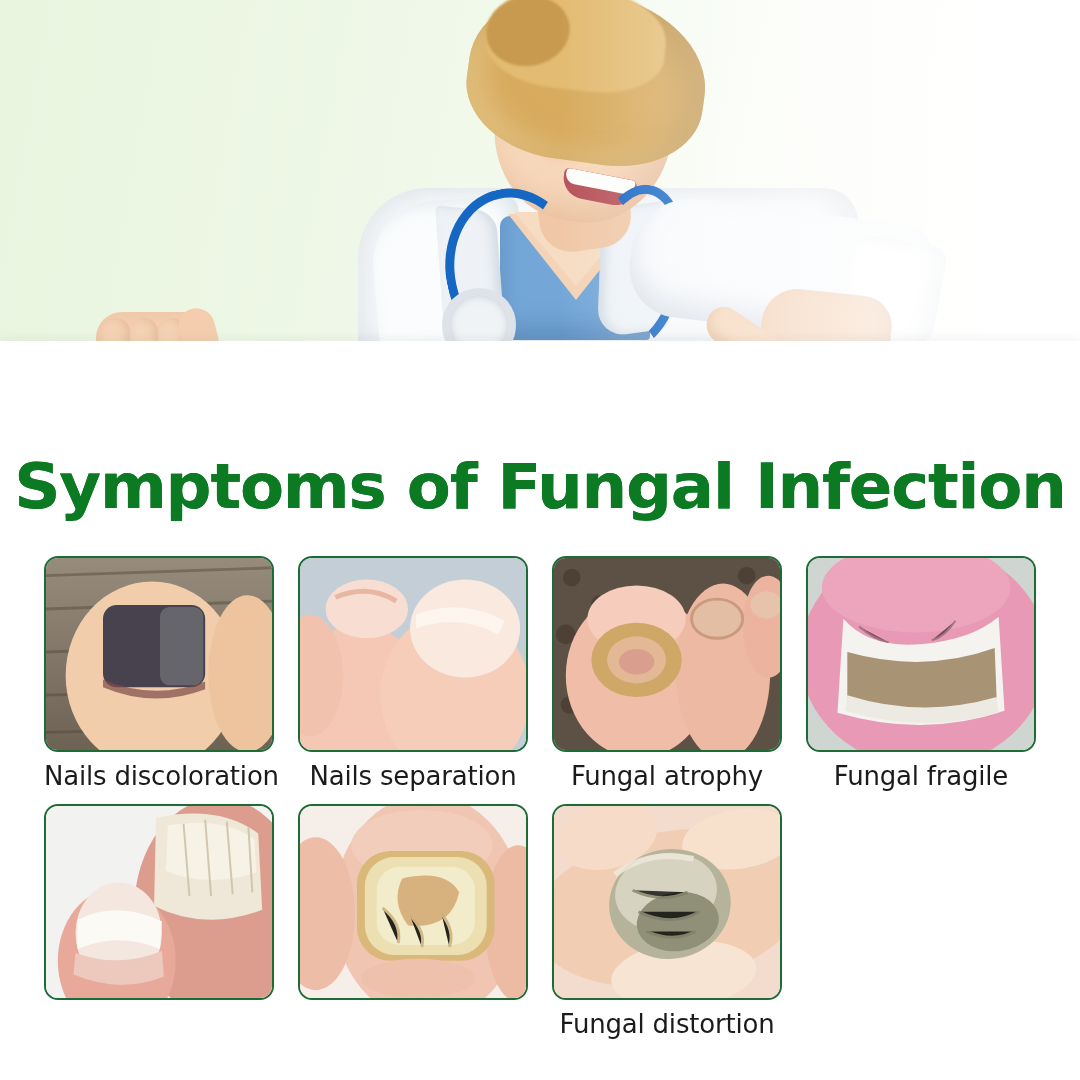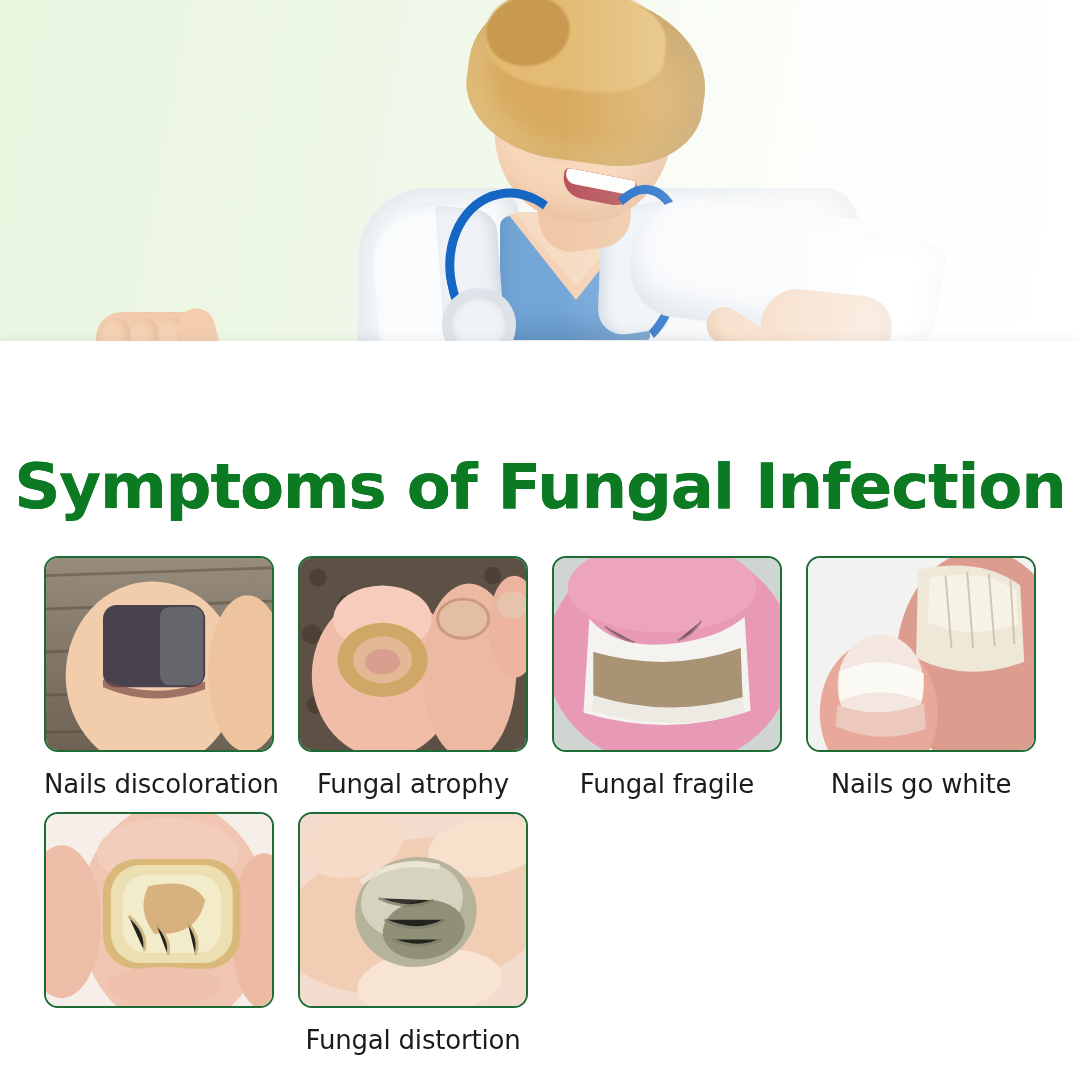--- a/index.html
+++ b/index.html
@@ -125,21 +125,21 @@
         transform:scaleX(1.02);white-space:nowrap;}
 
   
   .grid{position:absolute;left:44px;top:556px;width:1000px;
         display:grid;grid-template-columns:repeat(4,230px);
         column-gap:24px;row-gap:12px;}
   .cell{width:230px;}
   .thumb{width:230px;height:196px;border:2px solid #1d6b35;border-radius:14px;
         overflow:hidden;position:relative;background:#eceff1;box-sizing:border-box;}
   .thumb svg{display:block;width:100%;height:100%;}
-  .cap{width:230px;text-align:center;margin-top:17px;
+  .cap{width:230px;text-align:center;margin-top:9px;
         font-family:"DejaVu Sans","Liberation Sans",sans-serif;
         font-size:26px;color:#1b1b1b;line-height:1.18;letter-spacing:-.2px;white-space:nowrap;}
 </style>
 </head>
 <body>
 
 <div id="poster">
 
   <div class="hero">
     <div class="doc">
@@ -218,20 +218,35 @@
           <ellipse cx="108" cy="120" rx="88" ry="96" fill="#f2cdab"></ellipse>
           <ellipse cx="205" cy="118" rx="40" ry="80" fill="#eec49f"></ellipse>
           <rect x="58" y="48" width="104" height="84" rx="14" fill="#47424e"></rect>
           <rect x="116" y="50" width="44" height="80" rx="10" fill="#6e6e74" opacity=".8"></rect>
           <path d="M58 124 q52 22 104 2 v8 q-52 20 -104 -2 z" fill="#7d4b47" opacity=".7"></path>
         </svg>
       </div>
       <div class="cap">Nails discoloration</div>
     </div>
 
+    <div class="cell">
+      <div class="thumb">
+        <svg viewBox="0 0 230 196" preserveAspectRatio="none" aria-hidden="true">
+          <rect width="230" height="196" fill="#c4ced6"></rect>
+          <ellipse cx="60" cy="150" rx="70" ry="82" fill="#f4c8b4"></ellipse>
+          <ellipse cx="158" cy="140" rx="76" ry="86" fill="#f6cdb9"></ellipse>
+          <ellipse cx="10" cy="120" rx="34" ry="62" fill="#f1c2ad"></ellipse>
+          <ellipse cx="68" cy="52" rx="42" ry="30" fill="#f8ded2"></ellipse>
+          <ellipse cx="168" cy="72" rx="56" ry="50" fill="#fae9de"></ellipse>
+          <path d="M118 58 q44 -18 90 6 l-6 14 q-42 -22 -84 -6 z" fill="#fff6f1" opacity=".9"></path>
+          <path d="M36 40 q34 -14 62 4" stroke="#e8b7a2" stroke-width="5" fill="none"></path>
+        </svg>
+      </div>
+      <div class="cap">Nails separation</div>
+    </div>
 
     <div class="cell">
       <div class="thumb">
         <svg viewBox="0 0 230 196" preserveAspectRatio="none" aria-hidden="true">
           <rect width="230" height="196" fill="#5d5044"></rect>
           <g fill="#4a3f34" opacity=".85">
             <circle cx="18" cy="20" r="9"></circle>
               <circle cx="46" cy="46" r="8"></circle>
               <circle cx="12" cy="78" r="10"></circle>
             <circle cx="34" cy="112" r="8"></circle>
@@ -286,21 +301,20 @@
             <line x1="140" y1="18" x2="146" y2="92"></line>
               <line x1="162" y1="14" x2="168" y2="92"></line>
             <line x1="184" y1="16" x2="190" y2="90"></line>
               <line x1="206" y1="22" x2="210" y2="88"></line>
           </g>
           <ellipse cx="74" cy="130" rx="44" ry="52" fill="#f4e7df"></ellipse>
           <path d="M32 116 q42 -20 86 2 l-2 28 q-42 -18 -84 0 z" fill="#fbfaf4"></path>
           <path d="M30 150 q44 16 88 -2 l2 26 q-44 18 -92 -2 z" fill="#edc8bd"></path>
         </svg>
       </div>
-      <div class="cap">Nails go white</div>
     </div>
 
     <div class="cell">
       <div class="thumb">
         <svg viewBox="0 0 230 196" preserveAspectRatio="none" aria-hidden="true">
           <rect width="230" height="196" fill="#f6efe9"></rect>
           <ellipse cx="130" cy="104" rx="96" ry="116" fill="#f0c6b2"></ellipse>
           <ellipse cx="16" cy="110" rx="40" ry="78" fill="#eebda7"></ellipse>
           <ellipse cx="222" cy="120" rx="34" ry="80" fill="#edbaa4"></ellipse>
           <ellipse cx="124" cy="40" rx="72" ry="36" fill="#f3cdbb"></ellipse>

